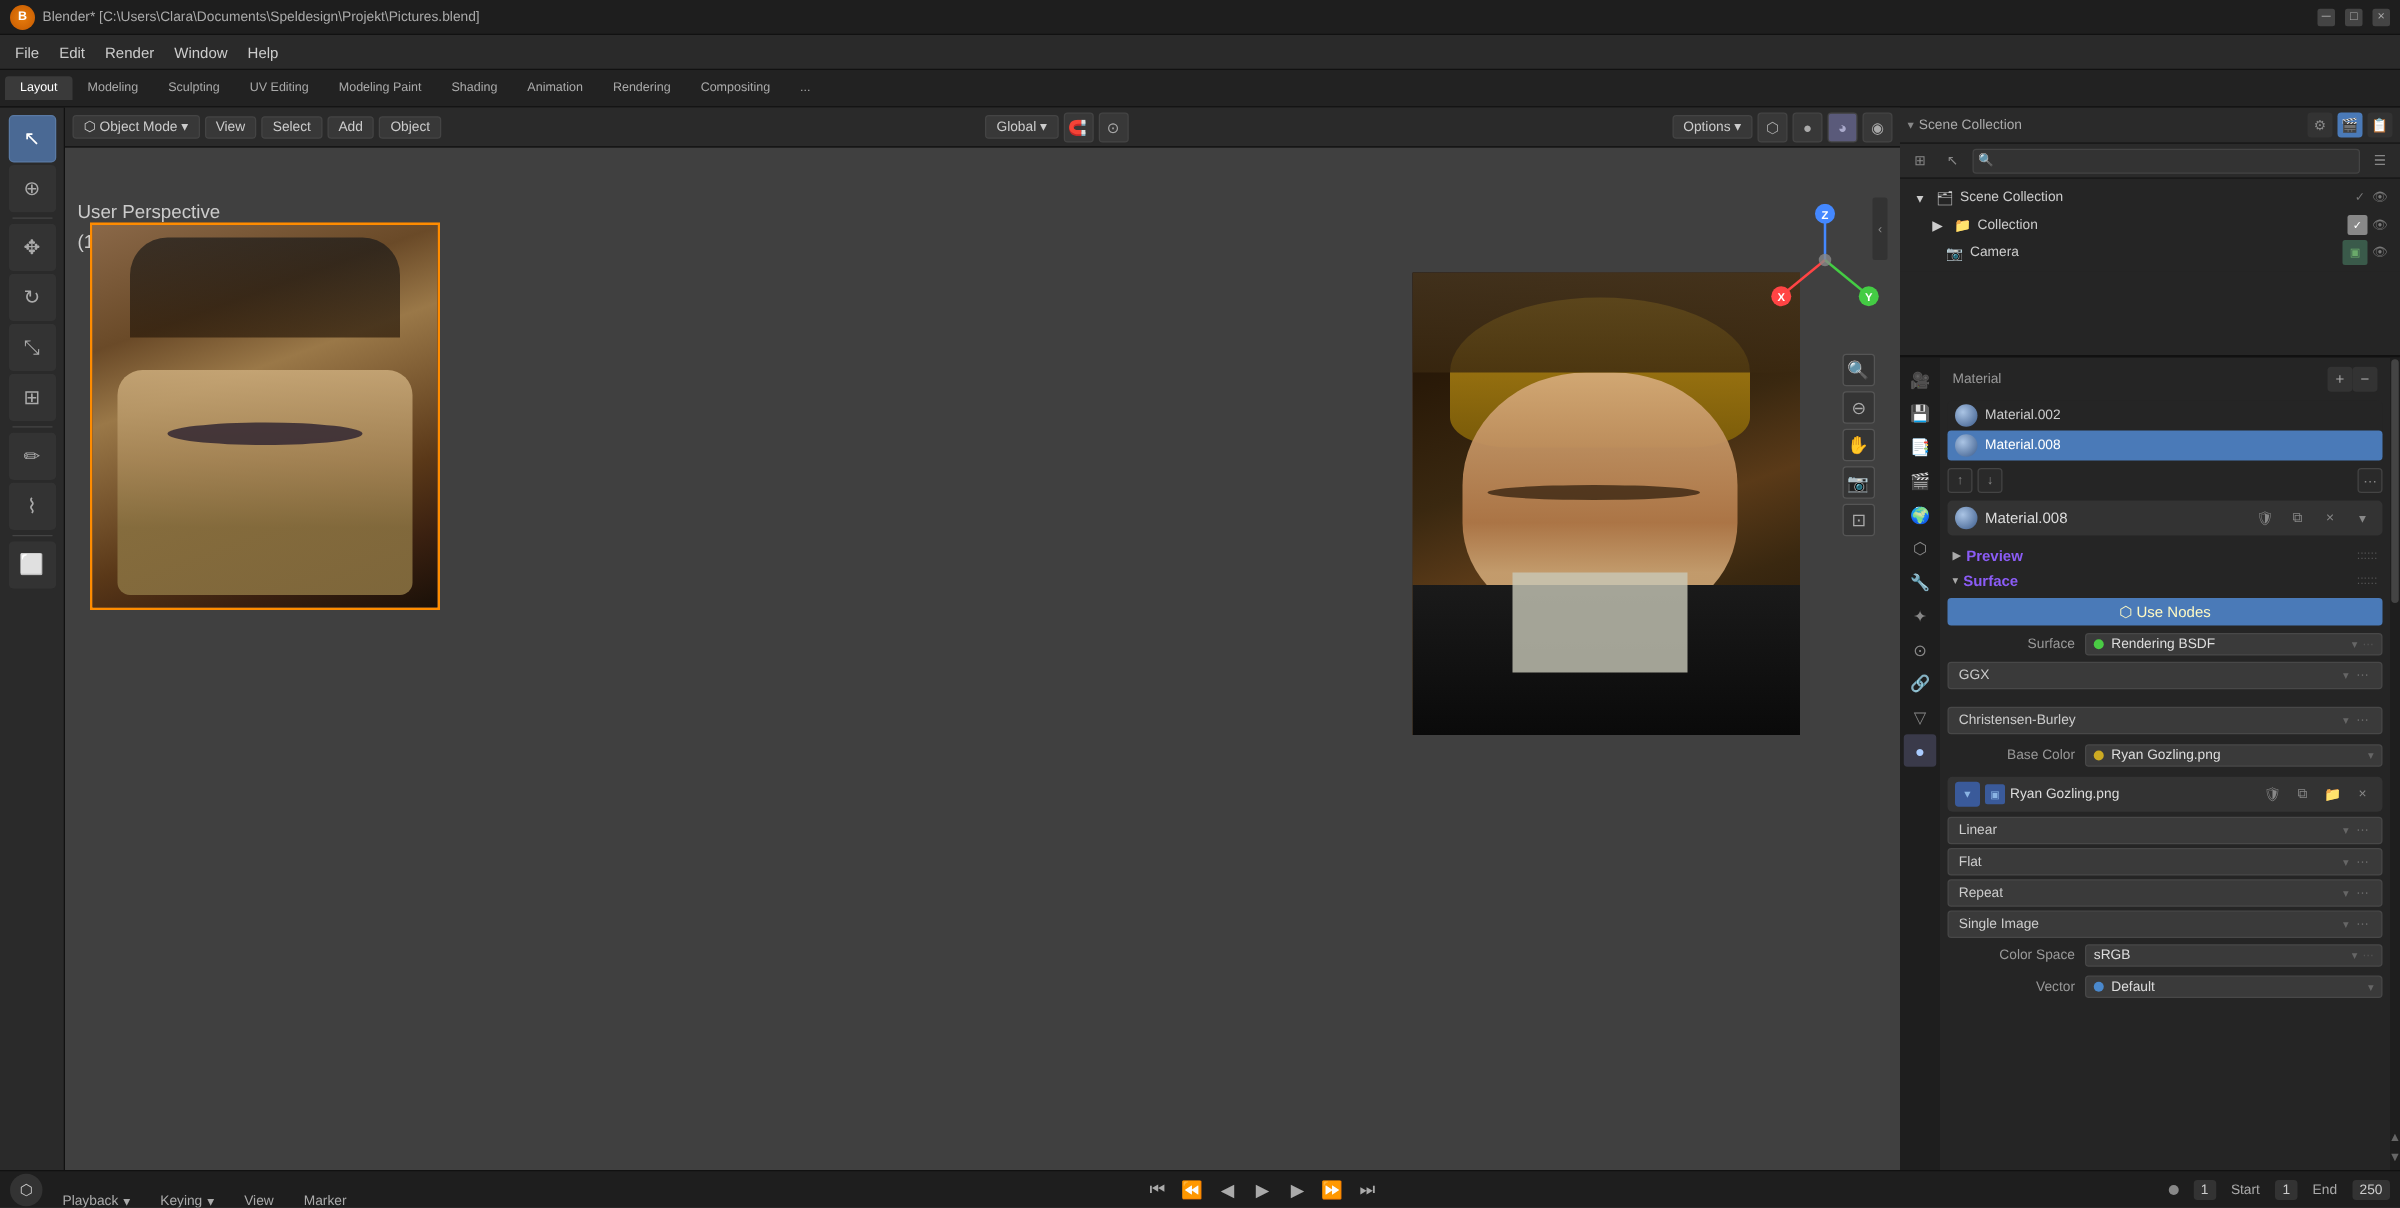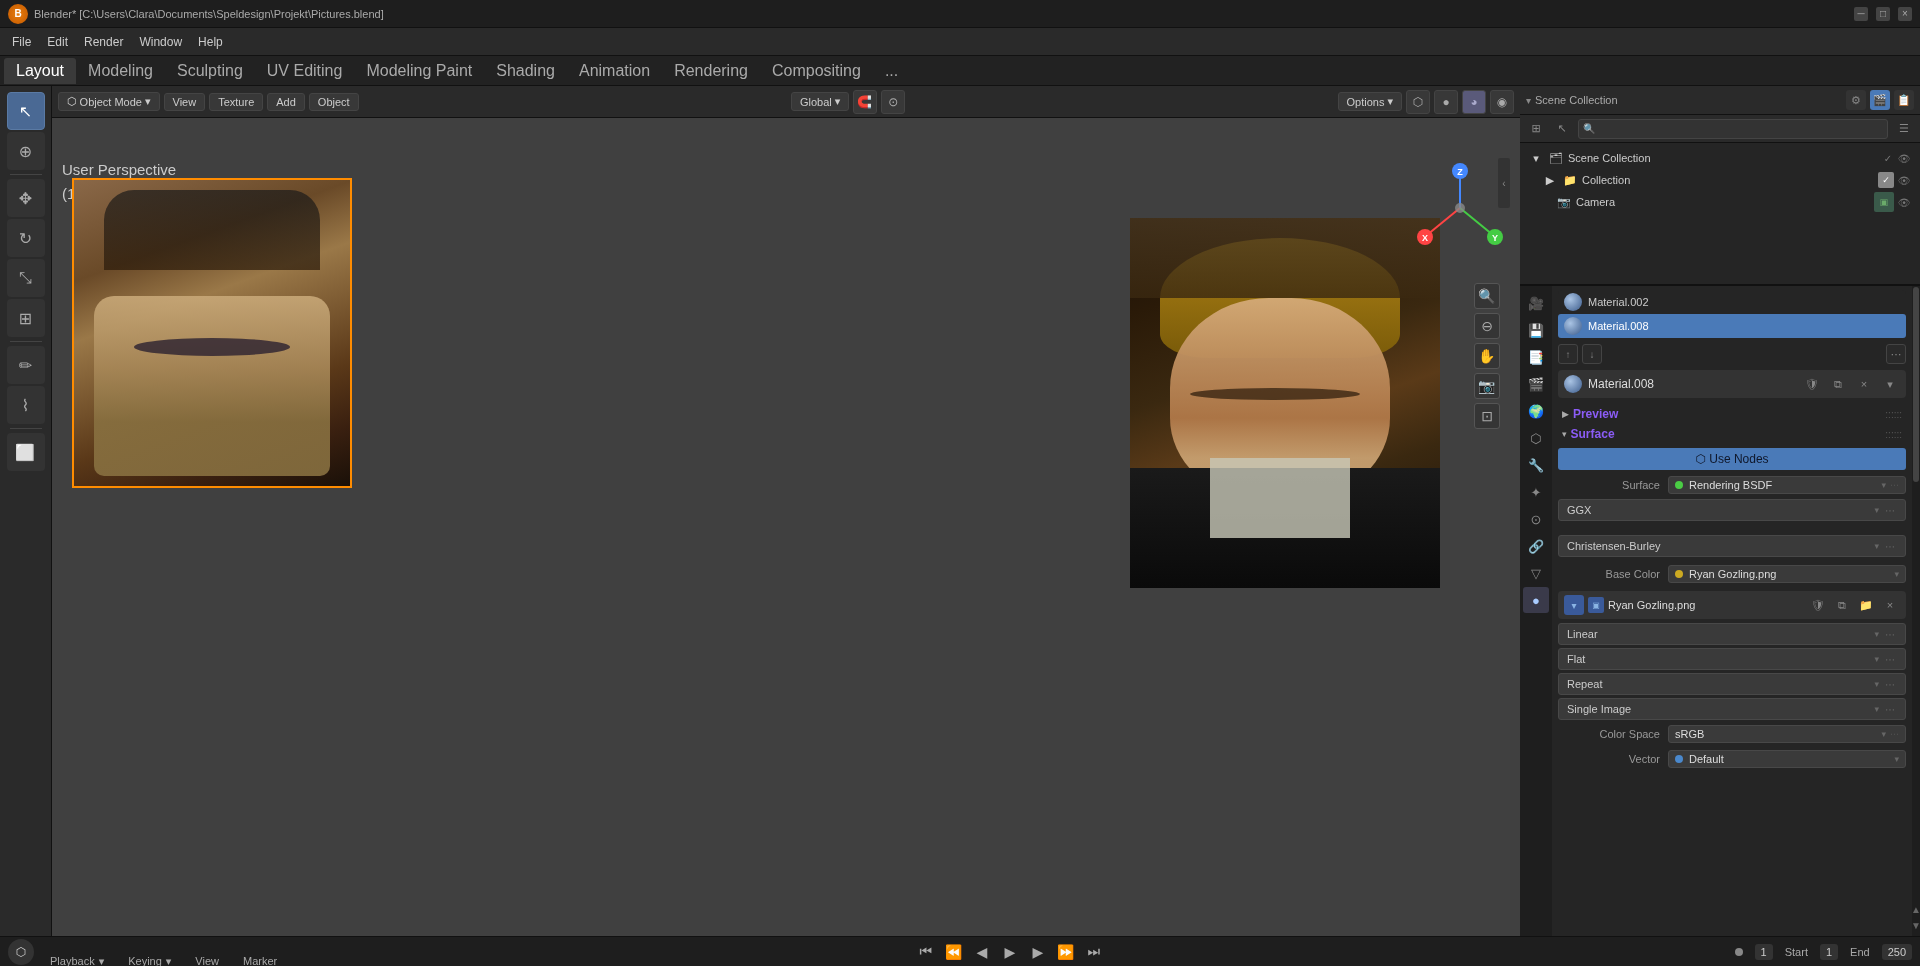--- a/index.html
+++ b/index.html
@@ -79,21 +79,21 @@
       background: #222;
       display: flex;
       align-items: center;
       padding: 0 4px;
       border-bottom: 1px solid #111;
     }
     .ws-tab {
       padding: 4px 12px;
       color: #aaa;
       cursor: pointer;
-      font-size: 16px;
+      font-size: 10px;
       border-radius: 3px 3px 0 0;
     }
     .ws-tab.active {
       background: #3a3a3a;
       color: #fff;
     }
 
     
     #left-toolbar {
       width: 52px;
@@ -430,21 +430,21 @@
       color: #555;
       font-size: 10px;
     }
 
     .btn-full {
       width: 100%;
       background: #4a7ab8;
       border-radius: 3px;
       padding: 4px 8px;
       text-align: center;
-      color: #0f172a;
+      color: #fef9c3;
       font-size: 12px;
       cursor: pointer;
       margin: 4px 0;
     }
 
     .field-row {
       display: flex;
       align-items: center;
       margin-bottom: 3px;
       min-height: 22px;
@@ -641,21 +641,21 @@
         <div id="viewport-header">
           <div class="vp-btn">
             <span>⬡</span>
             <span>Object Mode</span>
             <span>▾</span>
           </div>
           <div class="vp-btn">
             <span>View</span>
           </div>
           <div class="vp-btn">
-            <span>Texture</span>
+            <span>Select</span>
           </div>
           <div class="vp-btn">
             <span>Add</span>
           </div>
           <div class="vp-btn">
             <span>Object</span>
           </div>
           <div style="flex:1"></div>
           <div class="vp-btn">
             <span>Global</span>
@@ -803,20 +803,26 @@
           <div class="pib">🔧</div>
           <div class="pib">✦</div>
           <div class="pib">⊙</div>
           <div class="pib">🔗</div>
           <div class="pib">▽</div>
           <div class="pib active">●</div>
         </div>
 
         <div id="mat-content">
 
+          <div style="display:flex;align-items:center;padding:3px 4px;margin-bottom:4px;">
+            <span style="font-size:11px;color:#999;">Material</span>
+            <div style="flex:1;"></div>
+            <div style="width:20px;height:20px;background:#333;border-radius:3px;display:flex;align-items:center;justify-content:center;cursor:pointer;color:#aaa;font-size:12px;">+</div>
+            <div style="width:20px;height:20px;background:#333;border-radius:3px;display:flex;align-items:center;justify-content:center;cursor:pointer;color:#aaa;font-size:12px;">−</div>
+          </div>
 
           <div style="background:#252525;border-radius:4px;margin-bottom:6px;">
 
             <div style="display:flex;align-items:center;padding:3px 6px;cursor:pointer;">
               <div class="mat-ball" style="margin-right:6px;"></div>
               <span style="font-size:11px;color:#ccc;">Material.002</span>
             </div>
 
             <div style="display:flex;align-items:center;padding:3px 6px;background:#4a7ab8;border-radius:3px;cursor:pointer;">
               <div class="mat-ball" style="margin-right:6px;"></div>

